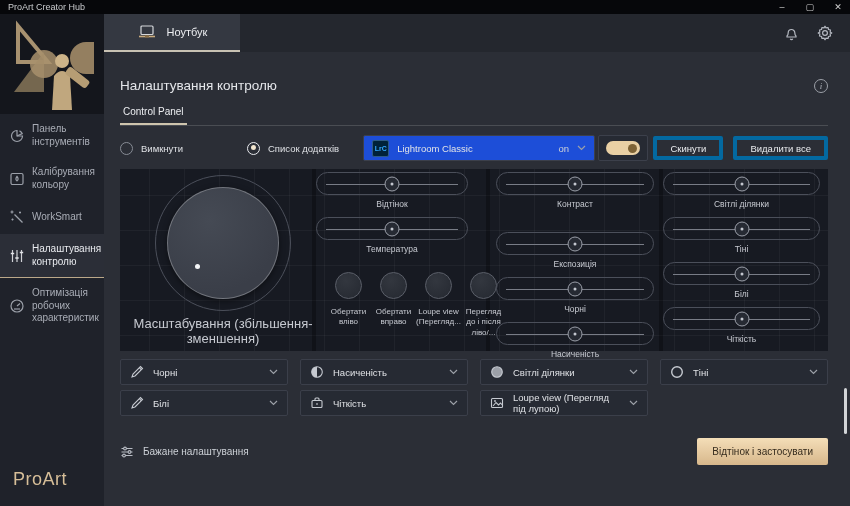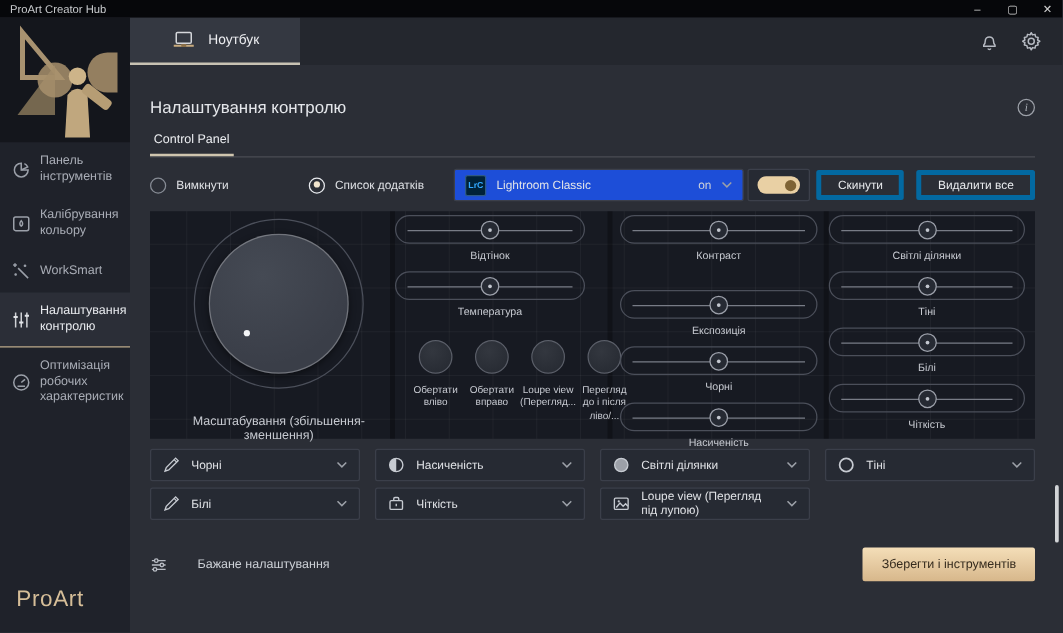--- a/index.html
+++ b/index.html
@@ -84,21 +84,21 @@
   .vsep { position:absolute; top:0; bottom:0; width:4px; background:rgba(0,0,0,0.28); }
 
   .dial-group { position:absolute; left:8px; top:0; width:190px; text-align:center; }
   .dial-outer { width:136px; height:136px; margin:6px auto 0; border:1px solid #4b4f5a;
     border-radius:50%; display:flex; align-items:center; justify-content:center; }
   .dial-inner { width:112px; height:112px; border-radius:50%; position:relative;
     background:radial-gradient(circle at 38% 30%, #454a54, #3a3e48 70%);
     border:1px solid rgba(255,255,255,0.28); box-shadow:0 2px 6px rgba(0,0,0,0.45); }
   .dial-dot { position:absolute; left:27px; top:76px; width:5px; height:5px;
     border-radius:50%; background:#f4f5f7; }
-  .dial-label { margin-top:21px; font-size:10px; color:#c7cad1; }
+  .dial-label { margin-top:5px; font-size:13px; color:#c7cad1; }
 
   .slider-col { position:absolute; top:0; }
   .sl { margin-top:0; }
   .sl-pill { height:23px; border:1px solid #4b4f5a; border-radius:12px; position:relative; }
   .sl-track { position:absolute; left:9px; right:9px; top:50%; height:1px; background:#787c86; }
   .sl-handle { position:absolute; left:50%; top:50%; transform:translate(-50%,-50%);
     width:15px; height:15px; border-radius:50%; border:1px solid #9da1ab; background:#262a33;
     display:flex; align-items:center; justify-content:center; }
   .sl-handle::after { content:""; width:3px; height:3px; border-radius:50%; background:#c3c7cf; }
   .sl-label { margin-top:4px; text-align:center; font-size:8.5px; color:#c7cad1; height:11px; }
@@ -114,21 +114,21 @@
   .dd-grid { margin-top:8px; display:grid; grid-template-columns:repeat(4,1fr);
     column-gap:12px; row-gap:5px; }
   .dd { height:26px; background:#262a33; border:1px solid #3b3f4a; border-radius:2px;
     display:flex; align-items:center; gap:9px; padding:0 9px; font-size:9.5px; color:#e0e2e6; }
   .dd .ic { width:14px; height:14px; color:#c6cad1; flex-shrink:0; }
   .dd .chev { margin-left:auto; }
   .dd-empty { visibility:hidden; }
 
   
   .footer-row { margin-top:22px; display:flex; align-items:center; }
-  .preset { display:flex; align-items:center; gap:24px; color:#ccd0d6; font-size:10px; }
+  .preset { display:flex; align-items:center; gap:9px; color:#ccd0d6; font-size:10px; }
   .preset .ic { width:14px; height:14px; color:#b8bcc4; }
   .save-btn { margin-left:auto; height:27px; padding:0 15px; border:none; border-radius:2px;
     background:linear-gradient(180deg,#f4deb8,#d7b78b); color:#352b1d; font-size:10px;
     display:flex; align-items:center; }
 
   .scroll-thumb { position:absolute; right:3px; top:336px; width:3px; height:46px;
     background:#d2d4d7; border-radius:2px; }
 
   svg { display:block; }
 </style>
@@ -503,19 +503,19 @@
           <span class="ic">
             <svg width="14" height="14" viewBox="0 0 14 14" fill="none" stroke="currentColor" stroke-width="1.1">
               <path d="M1.5 3.5 h11 M1.5 7 h11 M1.5 10.5 h11"></path>
               <circle cx="5" cy="3.5" r="1.4" fill="#2b2e36"></circle>
                 <circle cx="9.5" cy="7" r="1.4" fill="#2b2e36"></circle>
                 <circle cx="4" cy="10.5" r="1.4" fill="#2b2e36"></circle>
             </svg>
             </span>
           <span>Бажане налаштування</span>
         </div>
-        <button class="save-btn">Зберегти і інструментів</button>
+        <button class="save-btn">Відтінок і застосувати</button>
       </div>
 
       <div class="scroll-thumb"></div>
     </div>
   </div>
 </div>
 
 </body></html>

